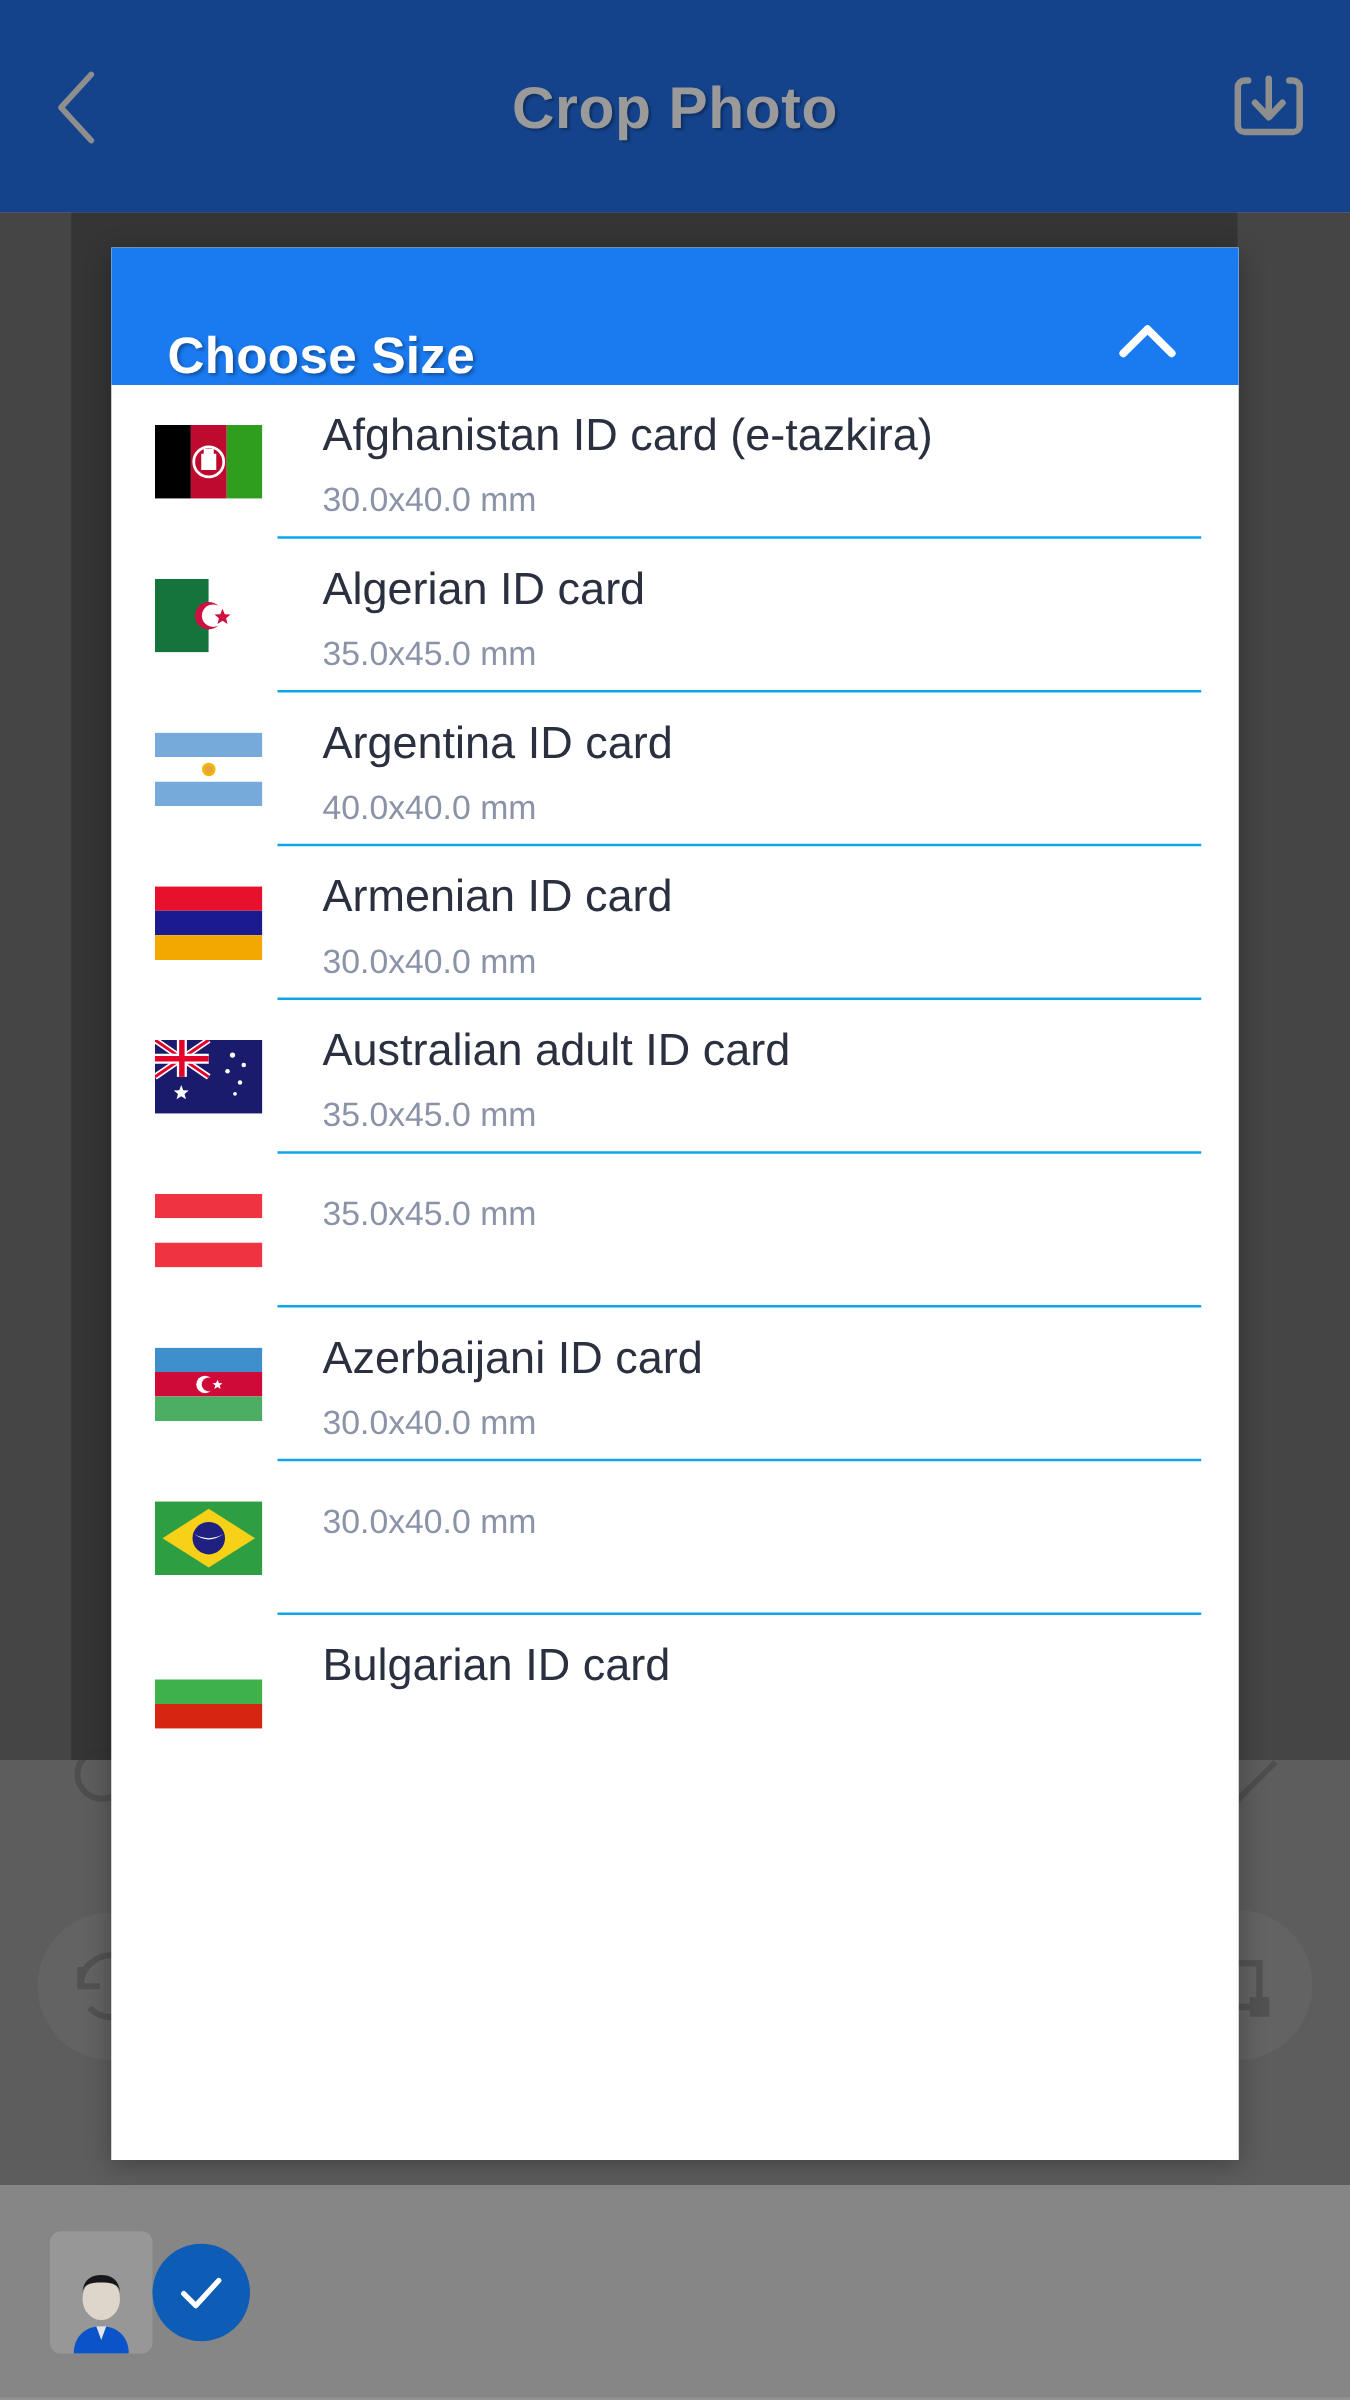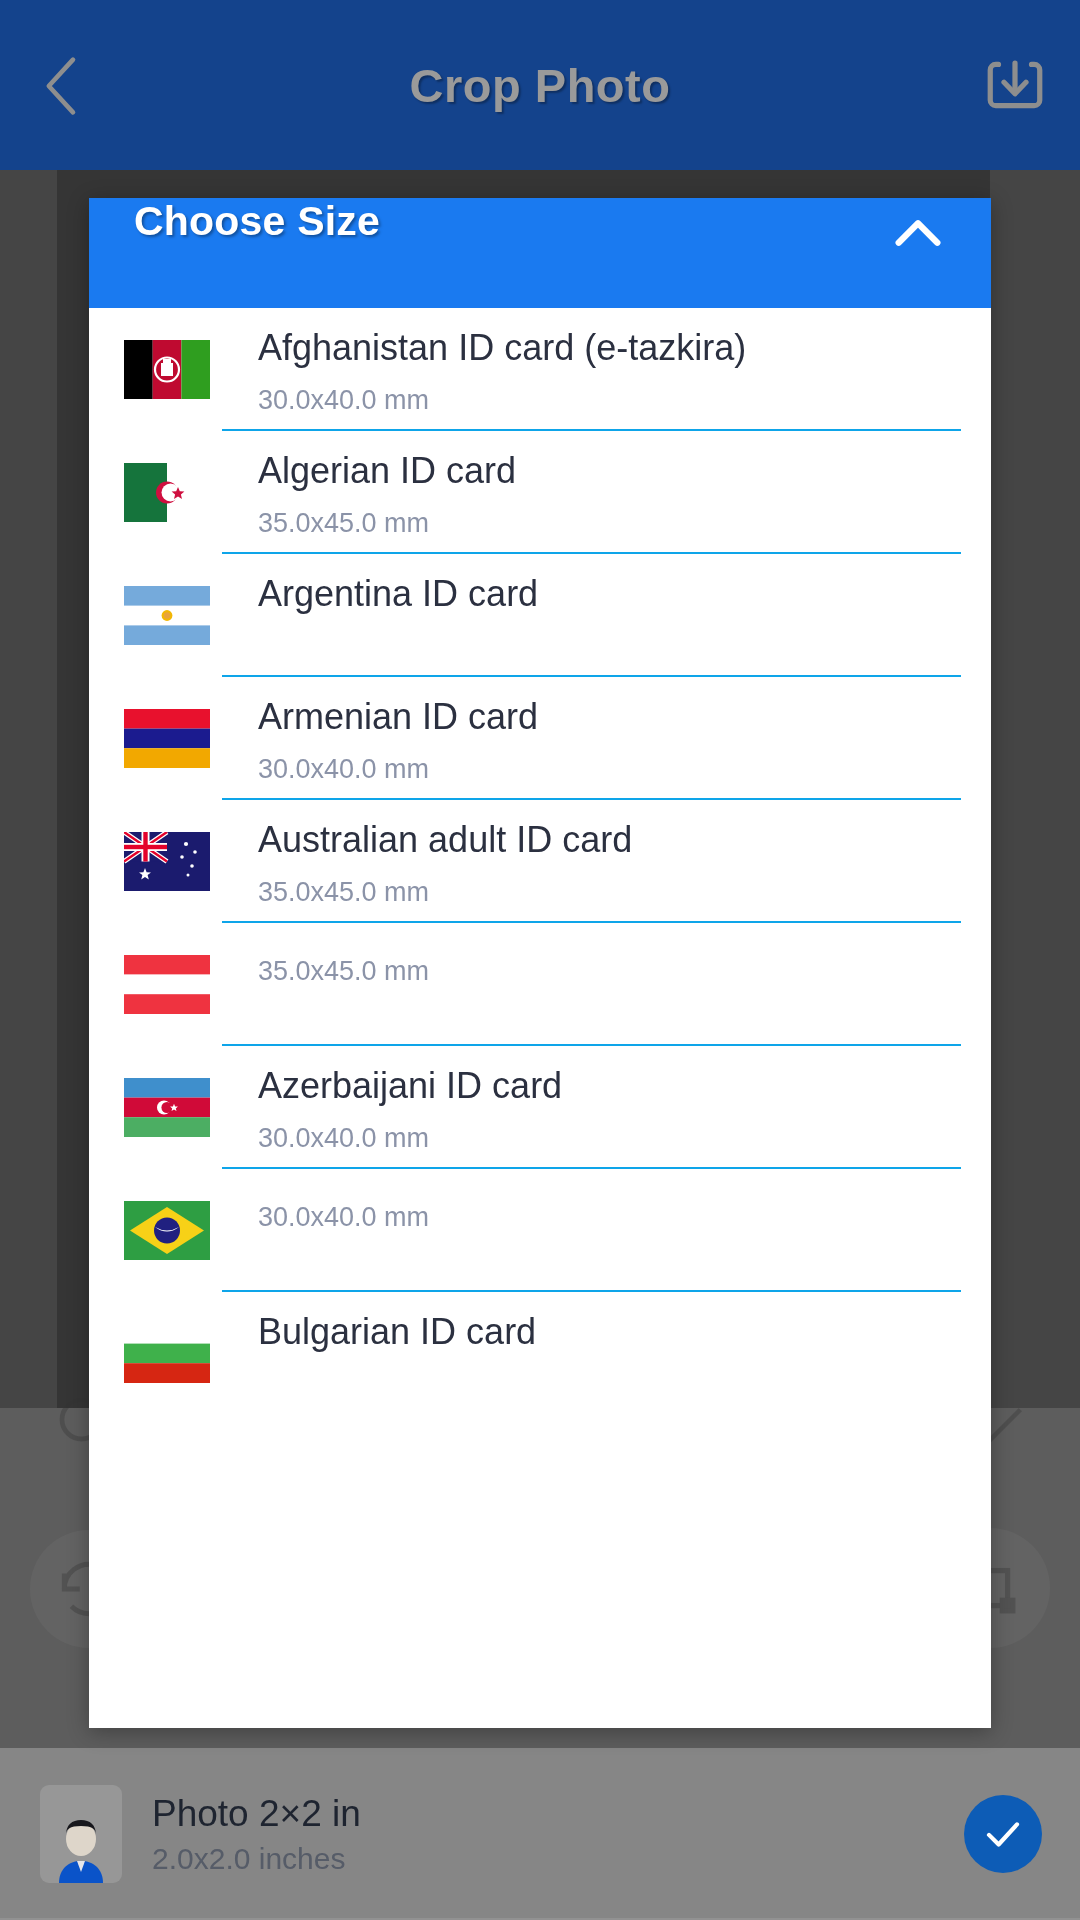--- a/index.html
+++ b/index.html
@@ -102,21 +102,21 @@
     z-index: 20;
     box-shadow: 0 4px 20px rgba(0,0,0,0.30);
     overflow: hidden;
     display: flex;
     flex-direction: column;
   }
   .dialog-header {
     height: 110px;
     background: #1a7af0;
     display: flex;
-    align-items: flex-start;
+    align-items: flex-end;
     justify-content: space-between;
     padding: 0 38px 0 45px;
     flex: 0 0 auto;
     cursor: pointer;
   }
   .dialog-title {
     font-size: 41px;
     font-weight: bold;
     color: #ffffff;
     text-shadow: 2px 2px 3px rgba(0,0,0,0.35);
@@ -344,20 +344,21 @@
               <span class="flag"><svg width="86" height="59" viewBox="0 0 86 59">
                   <rect width="86" height="59" fill="#ffffff"></rect>
                   <rect width="86" height="19.6" y="0" fill="#75aadb"></rect>
                   <rect width="86" height="19.6" y="39.4" fill="#75aadb"></rect>
                   <circle cx="43" cy="29.5" r="5.4" fill="#f2b705"></circle>
                   <circle cx="43" cy="29.5" r="3.2" fill="#e8a33d"></circle>
                 </svg></span>
             </div>
             <div class="item-texts">
               <div class="item-title">Argentina ID card</div>
+              <div class="item-sub">40.0x40.0 mm</div>
             </div>
           </div>
           <div class="list-item">
             <div class="flag-wrap">
               <span class="flag"><svg width="86" height="59" viewBox="0 0 86 59">
                   <rect width="86" height="19.6" y="0" fill="#e8112d"></rect>
                   <rect width="86" height="19.6" y="19.6" fill="#1b1b8f"></rect>
                   <rect width="86" height="19.8" y="39.2" fill="#f2a800"></rect>
                 </svg></span>
             </div>
@@ -453,24 +454,20 @@
 
   <div class="bottombar">
     <div class="bottom-thumb">
       <svg width="64" height="74" viewBox="0 0 64 74">
         <ellipse cx="32" cy="30" rx="15" ry="17" fill="#ded6ca"></ellipse>
         <path d="M17 26c0-10 6-15 15-15s15 5 15 15c0-6-4-9-15-9s-15 3-15 9z" fill="#17171c"></path>
         <path d="M10 74c0-14 9.5-22 22-22s22 8 22 22z" fill="#0a53c9"></path>
         <path d="M28 52h8l-4 11z" fill="#e6e6ea"></path>
       </svg>
     </div>
-    <div class="bottom-texts">
-      <div class="bottom-title">Photo 2×2 in</div>
-      <div class="bottom-sub">2.0x2.0 inches</div>
-    </div>
     <div class="confirm-btn">
       <svg width="42" height="42" viewBox="0 0 24 24" fill="none" stroke="#ffffff" stroke-width="2.4" stroke-linecap="round" stroke-linejoin="round">
         <polyline points="4,12.5 9.5,18 20,6.5"></polyline>
       </svg>
     </div>
     <div class="bottom-divider"></div>
   </div>
 
 </div>
 

